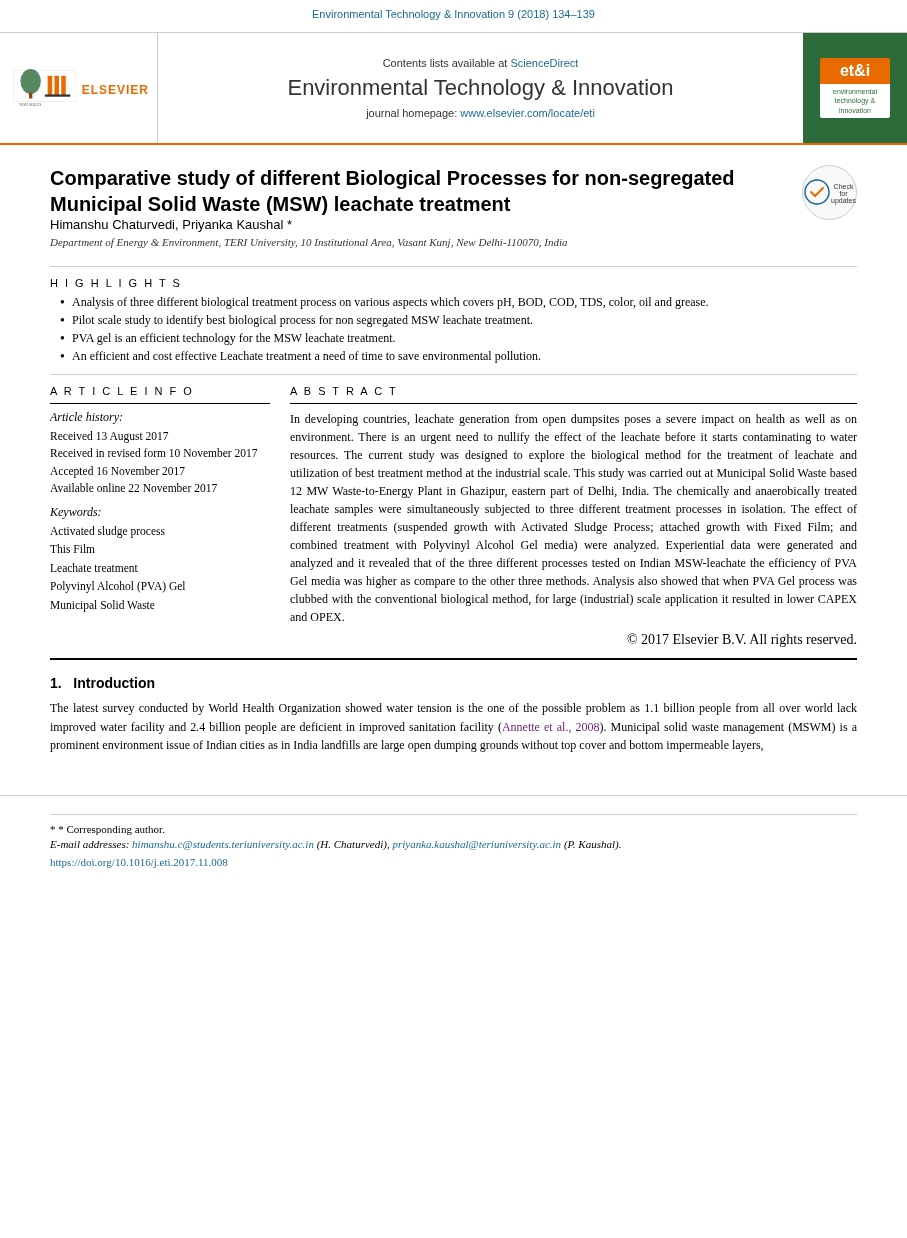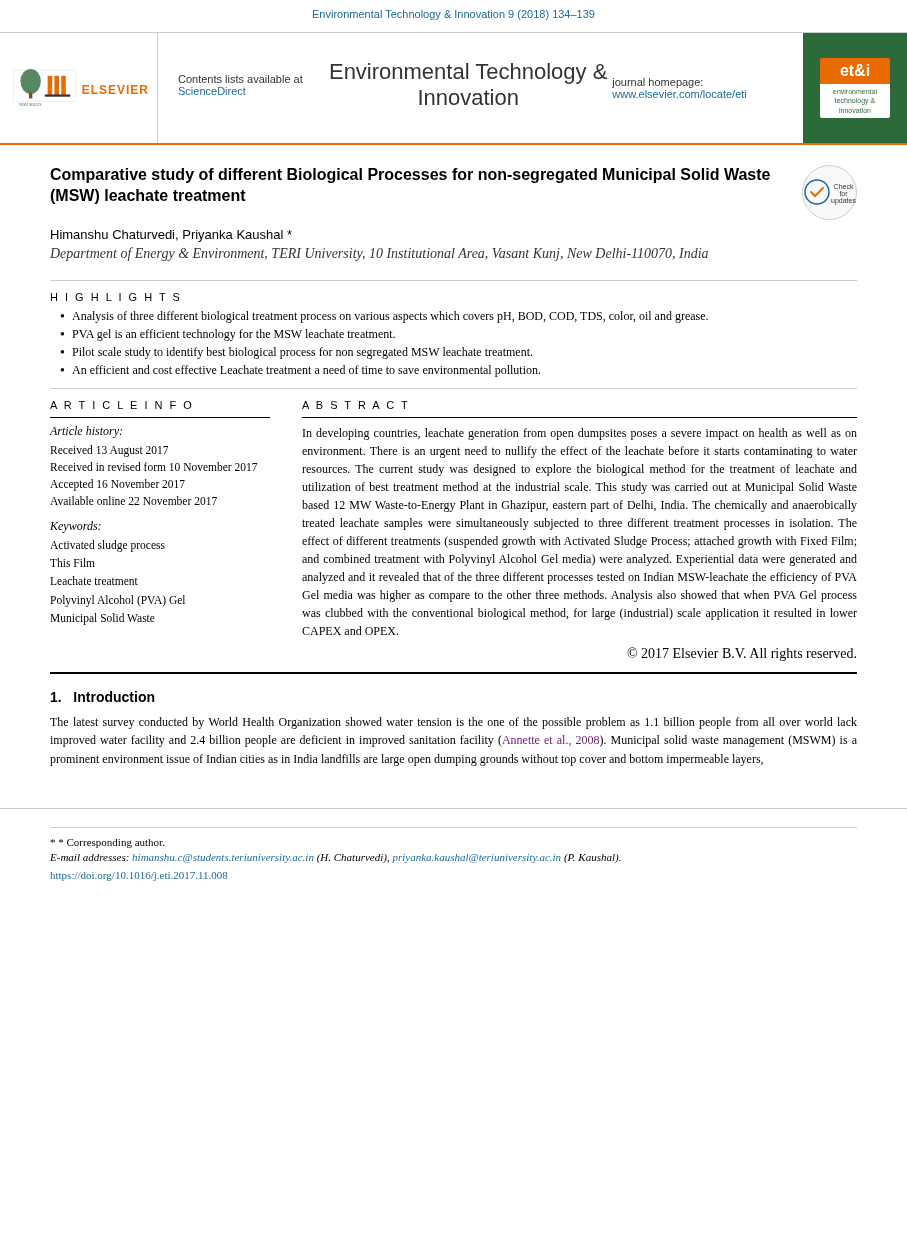--- a/index.html
+++ b/index.html
@@ -51,20 +51,21 @@
       color: #e86a00;
       font-size: 12px;
       font-weight: bold;
       font-family: Arial, sans-serif;
       margin-top: 4px;
       letter-spacing: 1px;
     }
     .header-title-area {
       flex: 1;
       display: flex;
+      flex-direction: column;
       align-items: center;
       justify-content: center;
       padding: 10px 20px;
     }
     .sciencedirect-line {
       font-size: 11px;
       color: #333;
       font-family: Arial, sans-serif;
       margin-bottom: 6px;
     }
@@ -134,35 +135,35 @@
     
     .article-title-block {
       display: flex;
       align-items: flex-start;
       margin-bottom: 10px;
     }
     .article-title-text {
       flex: 1;
     }
     .article-title {
-      font-size: 16px;
+      font-size: 20px;
       font-weight: bold;
       font-family: Arial, sans-serif;
       color: #000;
       line-height: 1.3;
-      margin-bottom: 20px;
+      margin-bottom: 0;
     }
     .authors {
       font-size: 13px;
       font-family: Arial, sans-serif;
       color: #000;
       margin-bottom: 4px;
     }
     .affiliation {
-      font-size: 14px;
+      font-size: 11px;
       font-style: italic;
       color: #333;
       margin-bottom: 8px;
     }
     .check-updates-badge {
       width: 55px;
       height: 55px;
       border: 1px solid #ccc;
       border-radius: 50%;
       display: flex;
@@ -215,21 +216,21 @@
       content: '●';
       position: absolute;
       left: 0;
       font-size: 8px;
       top: 2px;
     }
 
     
     .two-col {
       display: flex;
-      gap: 32px;
+      gap: 20px;
       margin: 10px 0;
     }
     .col-left {
       width: 220px;
       flex-shrink: 0;
     }
     .col-right {
       flex: 1;
     }
 
@@ -396,22 +397,22 @@
 updates</div>
       </div>
     </div>
 
     <hr class="divider">
 
     <div class="highlights-section">
       <div class="section-label">H I G H L I G H T S</div>
       <ul class="highlights-list">
         <li>Analysis of three different biological treatment process on various aspects which covers pH, BOD, COD, TDS, color, oil and grease.</li>
+        <li>Pilot scale study to identify best biological process for non segregated MSW leachate treatment.</li>
         <li>PVA gel is an efficient technology for the MSW leachate treatment.</li>
-        <li>Pilot scale study to identify best biological process for non segregated MSW leachate treatment.</li>
         <li>An efficient and cost effective Leachate treatment a need of time to save environmental pollution.</li>
       </ul>
     </div>
 
     <hr class="divider">
 
     <div class="two-col">
       <div class="col-left">
         <div class="info-section-label">A R T I C L E   I N F O</div>
         <hr class="info-divider">

